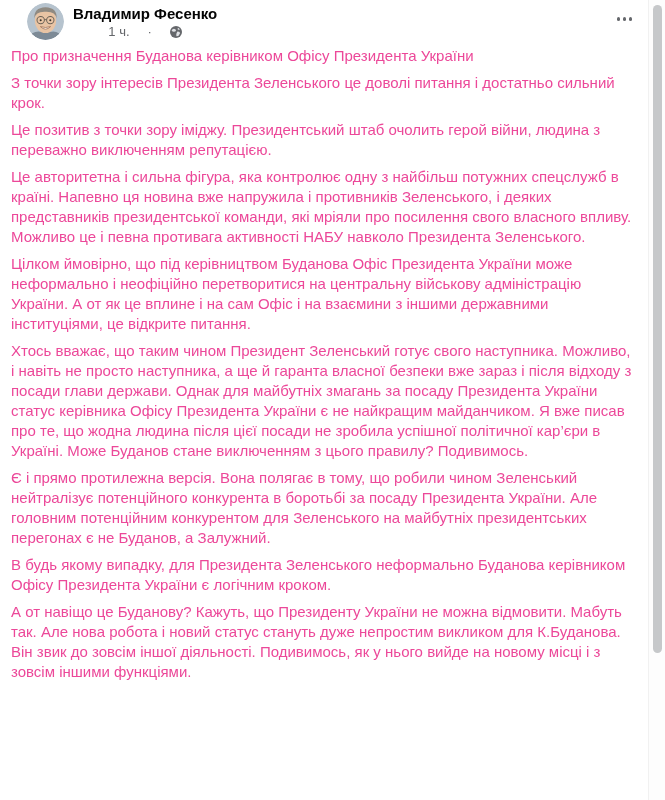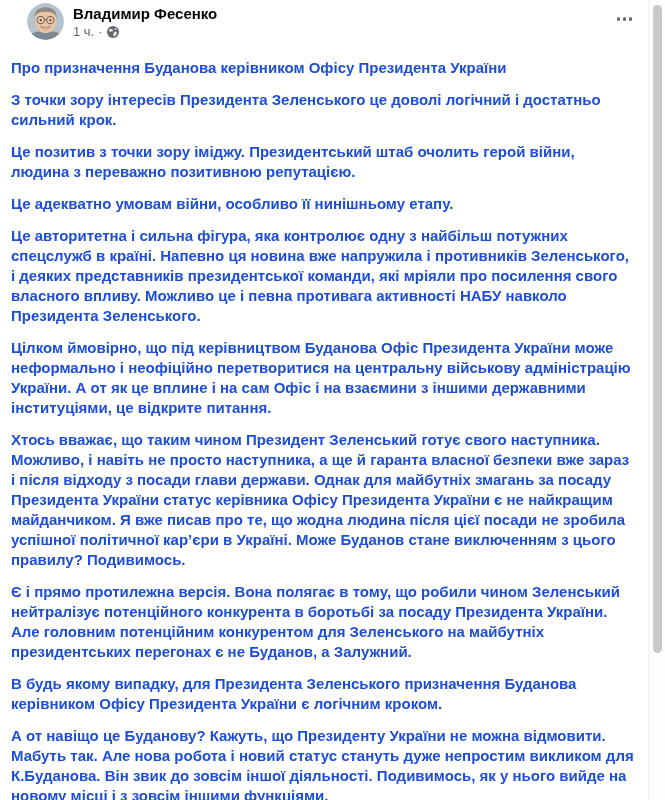--- a/index.html
+++ b/index.html
@@ -40,25 +40,26 @@
   .author-name {
     font-size: 15px;
     font-weight: 700;
     line-height: 19px;
     color: #050505;
     cursor: pointer;
   }
   .meta-row {
     display: flex;
     align-items: center;
-    gap: 4px;
+    gap: 18px;
     margin-top: 1px;
     font-size: 13px;
     line-height: 16px;
     color: #65676b;
+    justify-content: center;
   }
   .meta-sep { color: #65676b; }
   .globe-wrap {
     display: inline-flex;
     align-items: center;
   }
   .more-button {
     position: absolute;
     top: 12px;
     right: 28px;
@@ -75,26 +76,25 @@
     border-radius: 50%;
     background: #65676b;
   }
   .post-body {
     position: absolute;
     top: 46px;
     left: 11px;
     right: 30px;
   }
   .post-body p {
-    margin: 12px 0 7px 0;
+    margin: 0 0 7px 0;
     font-size: 15px;
     line-height: 20px;
-    color: #1d4ed8;
+    color: #ec4899;
     white-space: normal;
-    font-weight: bold;
   }
   .scrollbar-track {
     position: absolute;
     top: 0;
     right: 0;
     width: 16px;
     height: 800px;
     background: #fdfdfd;
     border-left: 1px solid #f1f1f1;
   }
@@ -154,28 +154,27 @@
   </div>
 
   <div class="more-button">
     <span class="more-dot"></span>
     <span class="more-dot"></span>
     <span class="more-dot"></span>
   </div>
 
   <div class="post-body">
     <p>Про призначення Буданова керівником Офісу Президента України</p>
-    <p>З точки зору інтересів Президента Зеленського це доволі логічний і достатньо сильний крок.</p>
-    <p>Це позитив з точки зору іміджу. Президентський штаб очолить герой війни, людина з переважно позитивною репутацією.</p>
-    <p>Це адекватно умовам війни, особливо її нинішньому етапу.</p>
+    <p>З точки зору інтересів Президента Зеленського це доволі питання і достатньо сильний крок.</p>
+    <p>Це позитив з точки зору іміджу. Президентський штаб очолить герой війни, людина з переважно виключенням репутацією.</p>
     <p>Це авторитетна і сильна фігура, яка контролює одну з найбільш потужних спецслужб в країні. Напевно ця новина вже напружила і противників Зеленського, і деяких представників президентської команди, які мріяли про посилення свого власного впливу. Можливо це і певна противага активності НАБУ навколо Президента Зеленського.</p>
     <p>Цілком ймовірно, що під керівництвом Буданова Офіс Президента України може неформально і неофіційно перетворитися на центральну військову адміністрацію України. А от як це вплине і на сам Офіс і на взаємини з іншими державними інституціями, це відкрите питання.</p>
     <p>Хтось вважає, що таким чином Президент Зеленський готує свого наступника. Можливо, і навіть не просто наступника, а ще й гаранта власної безпеки вже зараз і після відходу з посади глави держави. Однак для майбутніх змагань за посаду Президента України статус керівника Офісу  Президента України є не найкращим майданчиком. Я вже писав про те, що жодна людина після цієї посади не зробила успішної політичної кар’єри в Україні. Може Буданов стане виключенням з цього правилу? Подивимось.</p>
     <p>Є і прямо протилежна версія. Вона полягає в тому, що робили чином Зеленський нейтралізує потенційного конкурента в боротьбі за посаду Президента України. Але головним потенційним конкурентом для Зеленського на майбутніх президентських перегонах є не Буданов, а Залужний.</p>
-    <p>В будь якому випадку, для Президента Зеленського призначення Буданова керівником Офісу Президента України є логічним кроком.</p>
+    <p>В будь якому випадку, для Президента Зеленського неформально Буданова керівником Офісу Президента України є логічним кроком.</p>
     <p>А от навіщо це Буданову? Кажуть, що Президенту України не можна відмовити. Мабуть так. Але нова робота і новий статус стануть дуже непростим викликом для К.Буданова. Він звик до зовсім іншої діяльності. Подивимось, як у нього вийде на новому місці і з зовсім іншими функціями.</p>
   </div>
 
   <div class="scrollbar-track">
     <div class="scrollbar-thumb"></div>
   </div>
 
 </div>
 
 </body></html>

